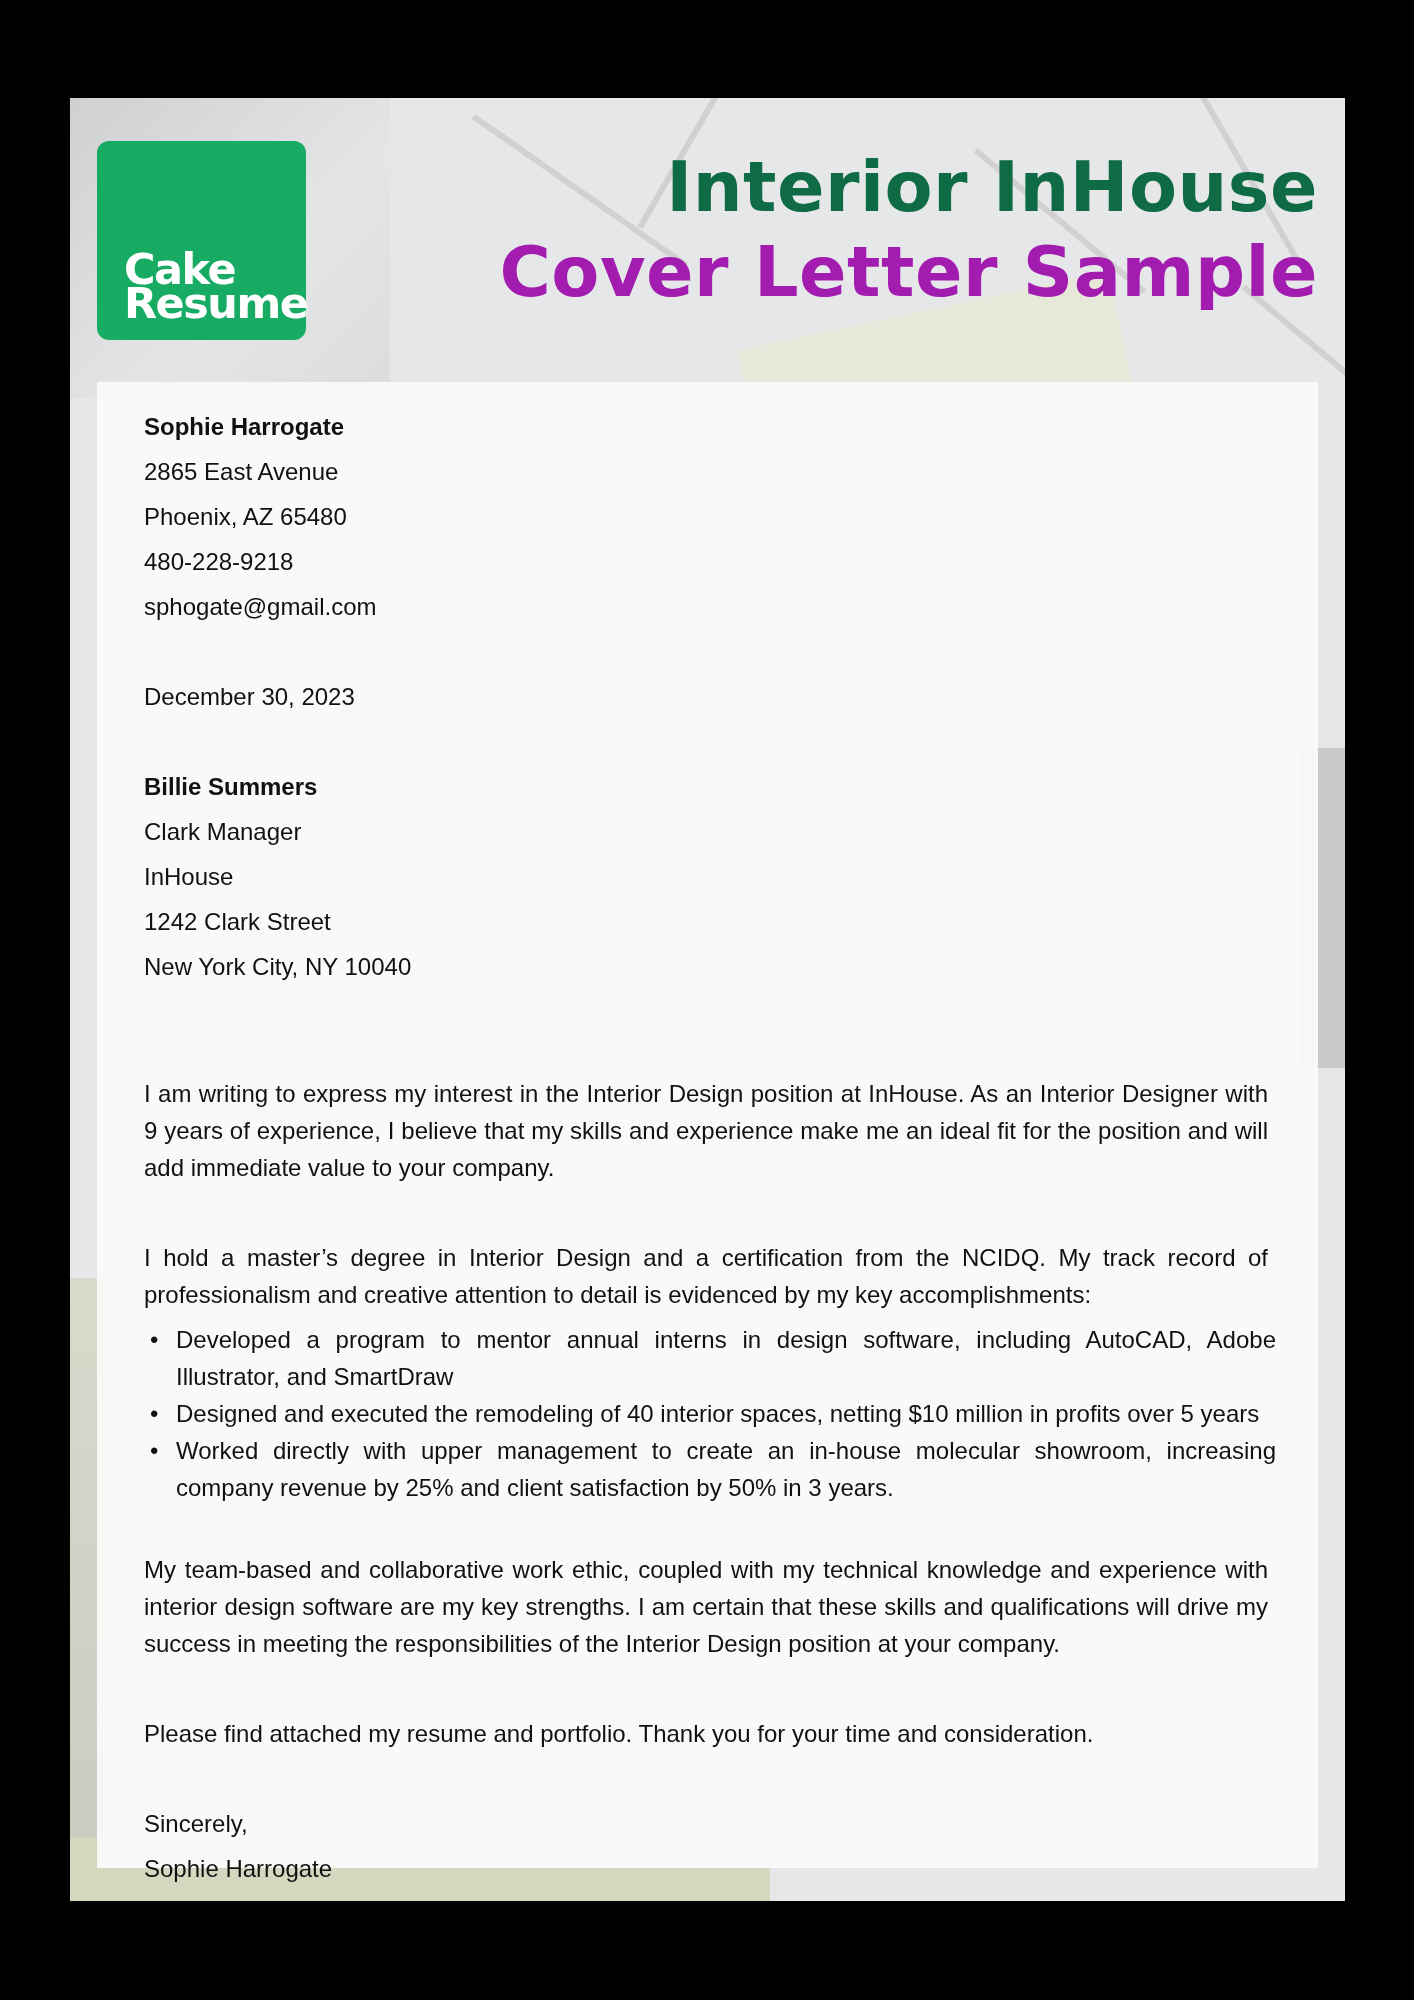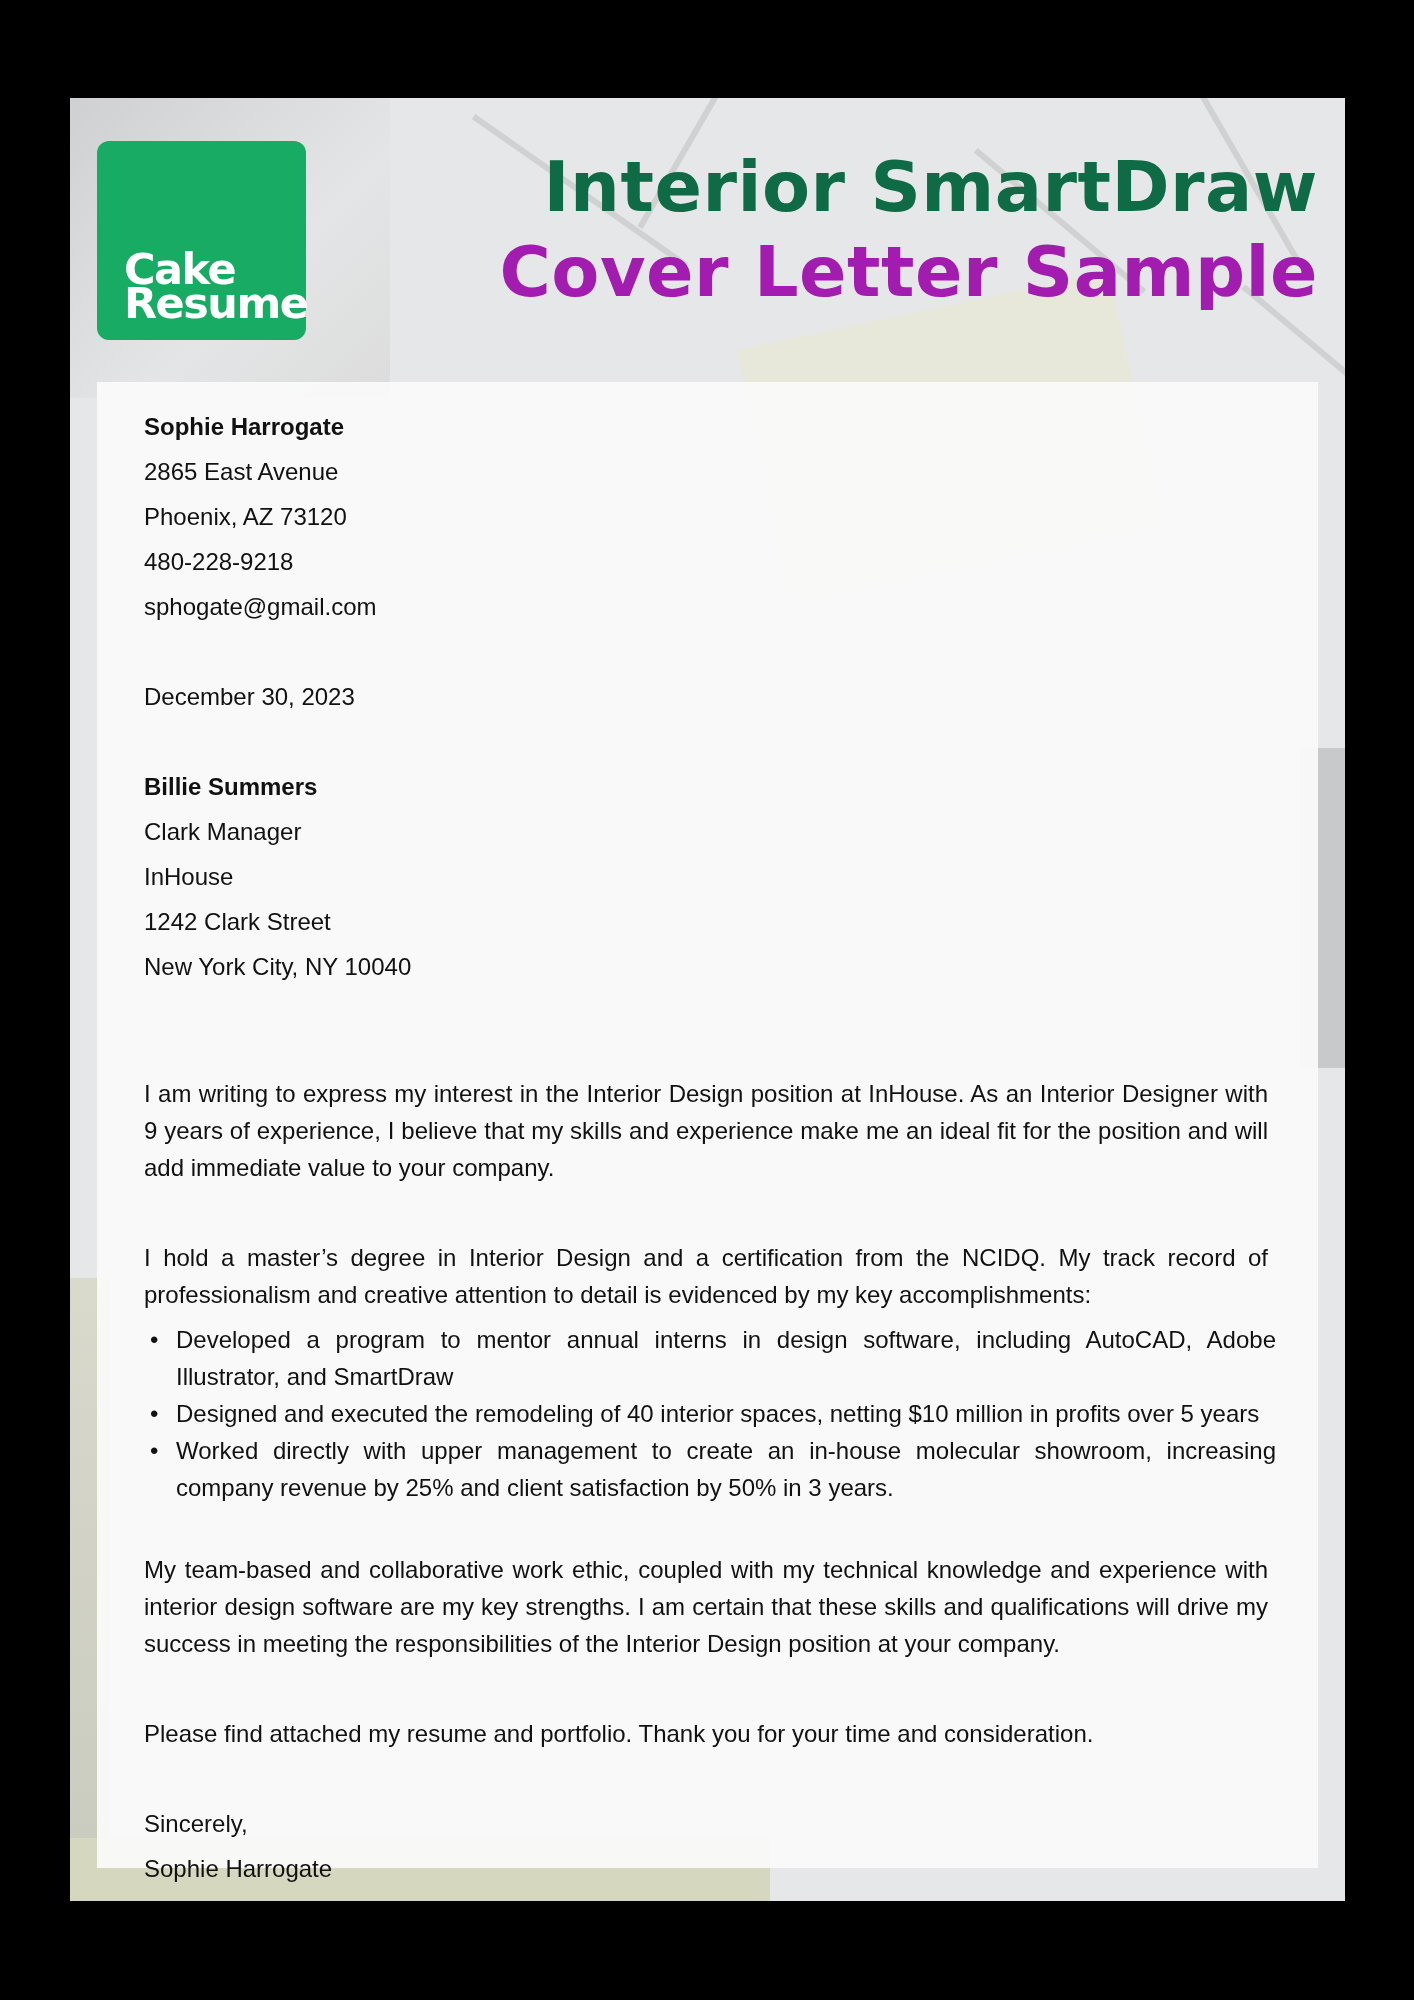--- a/index.html
+++ b/index.html
@@ -68,30 +68,30 @@
   <div class="bg-line" style="left:1150px;top:250px;width:200px;transform:rotate(40deg);"></div>
 
   <div class="logo">
     <div class="logo-text">
       <div>Cake</div>
       <div>Resume</div>
     </div>
   </div>
 
   <div class="title-block">
-    <div class="title-line1">Interior SmartDraw</div>
+    <div class="title-line1">Interior InHouse</div>
     <div class="title-line2">Cover Letter Sample</div>
   </div>
 
   <div class="card">
     <div class="letter">
       <div>
         <p class="bold">Sophie Harrogate</p>
         <p>2865 East Avenue</p>
-        <p>Phoenix, AZ 73120</p>
+        <p>Phoenix, AZ 65480</p>
         <p>480-228-9218</p>
         <p>sphogate@gmail.com</p>
       </div>
       <div class="gap"></div>
       <p>December 30, 2023</p>
       <div class="gap"></div>
       <div>
         <p class="bold">Billie Summers</p>
         <p>Clark Manager</p>
         <p>InHouse</p>

